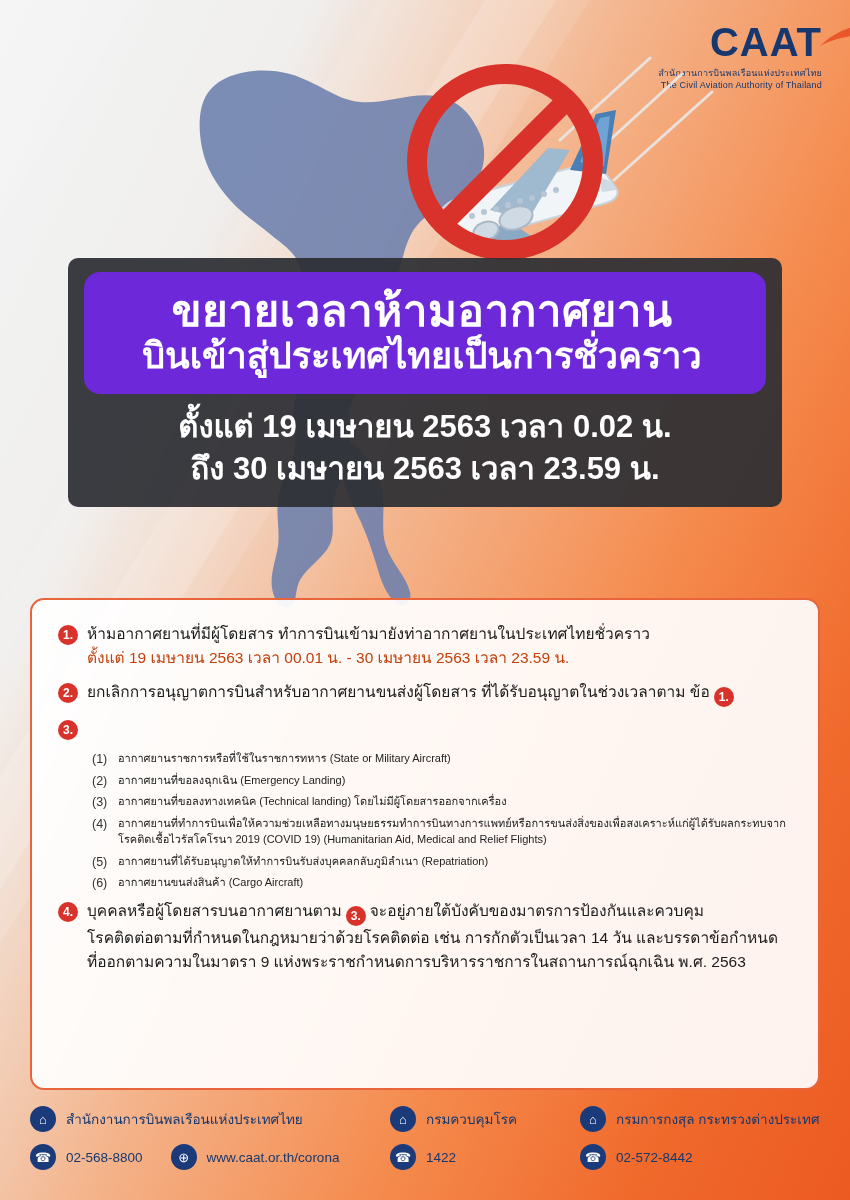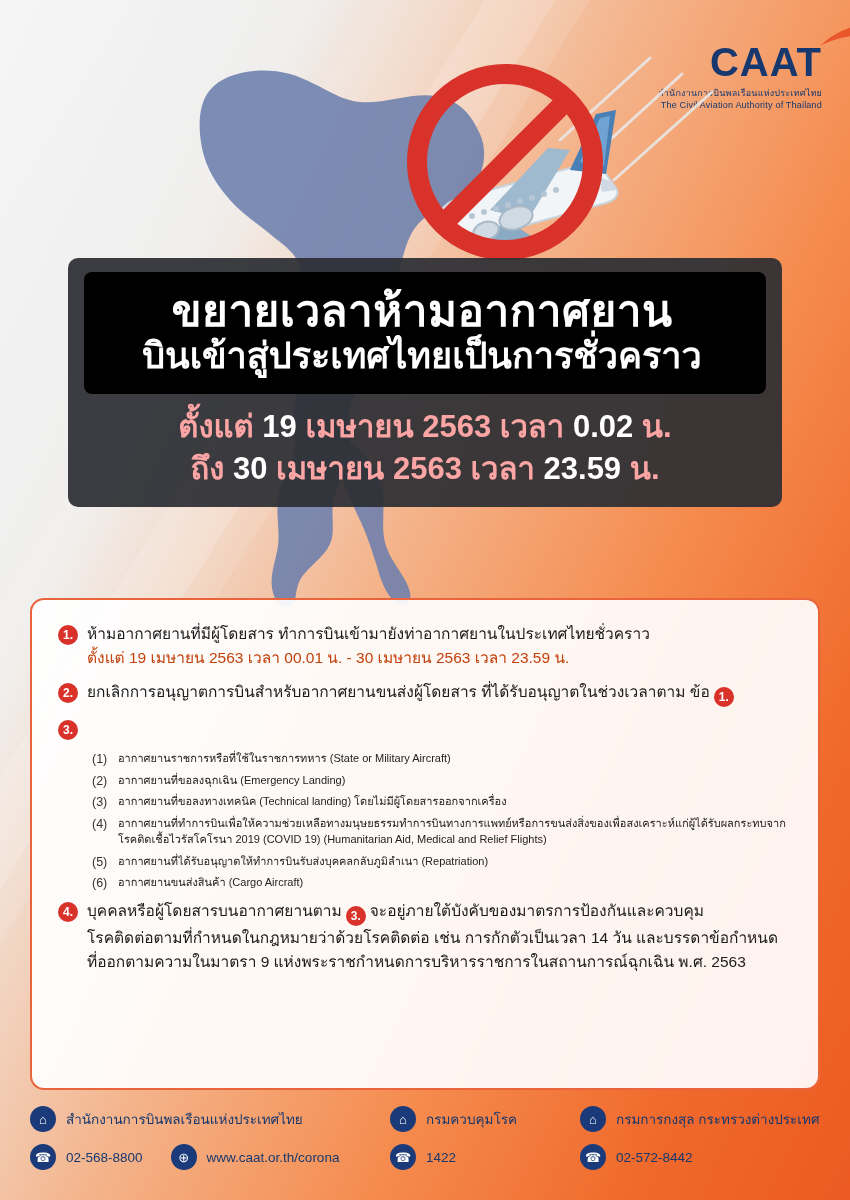--- a/index.html
+++ b/index.html
@@ -38,21 +38,21 @@
   
   .logo {
     position: absolute;
     right: 28px; top: 22px;
     text-align: right;
     color: #1b3a7a;
   }
   .logo-mark {
     font-size: 40px; font-weight: bold; letter-spacing: 1px;
     color: #16386f; line-height: 1;
-    position: relative; display: inline-block; margin-top: 20px;
+    position: relative; display: inline-block;
   }
   .logo-swoosh {
     position: absolute; right: -40px; top: 2px;
   }
   .logo-sub-th { font-size: 9px; color: #16386f; margin-top: 4px; letter-spacing: .2px;}
   .logo-sub-en { font-size: 9px; color: #16386f; letter-spacing: .2px;}
 
   
   .nofly { position: absolute; left: 405px; top: 62px; width: 200px; height: 200px; }
   .plane { position: absolute; left: 420px; top: 70px; width: 230px; height: 190px; }
@@ -61,35 +61,35 @@
   
   .headline-wrap {
     position: absolute;
     left: 68px; top: 258px;
     width: 714px;
     background: rgba(44,46,52,0.93);
     border-radius: 10px;
     padding: 14px 16px 18px 16px;
   }
   .headline-red {
-    background: #000000;
-    border-radius: 8px;
+    background: #6d28d9;
+    border-radius: 16px;
     padding: 14px 16px 16px 10px;
     text-align: center;
   }
   .headline-red .l1 {
     color: #ffffff; font-size: 44px; font-weight: bold; line-height: 1.12;
     letter-spacing: .5px;
   }
   .headline-red .l2 {
     color: #ffffff; font-size: 36px; font-weight: bold; line-height: 1.18;
   }
   .dates { text-align: center; padding-top: 12px; }
   .dates .row { font-size: 31px; font-weight: bold; line-height: 1.35; }
-  .dates .yellow { color: #fca5a5; }
+  .dates .yellow { color: #ffffff; }
   .dates .white  { color: #ffffff; }
 
   
   .card {
     position: absolute;
     left: 30px; top: 598px;
     width: 790px; height: 492px;
     background: rgba(255,255,255,0.92);
     border: 2px solid #e9633b;
     border-radius: 14px;

